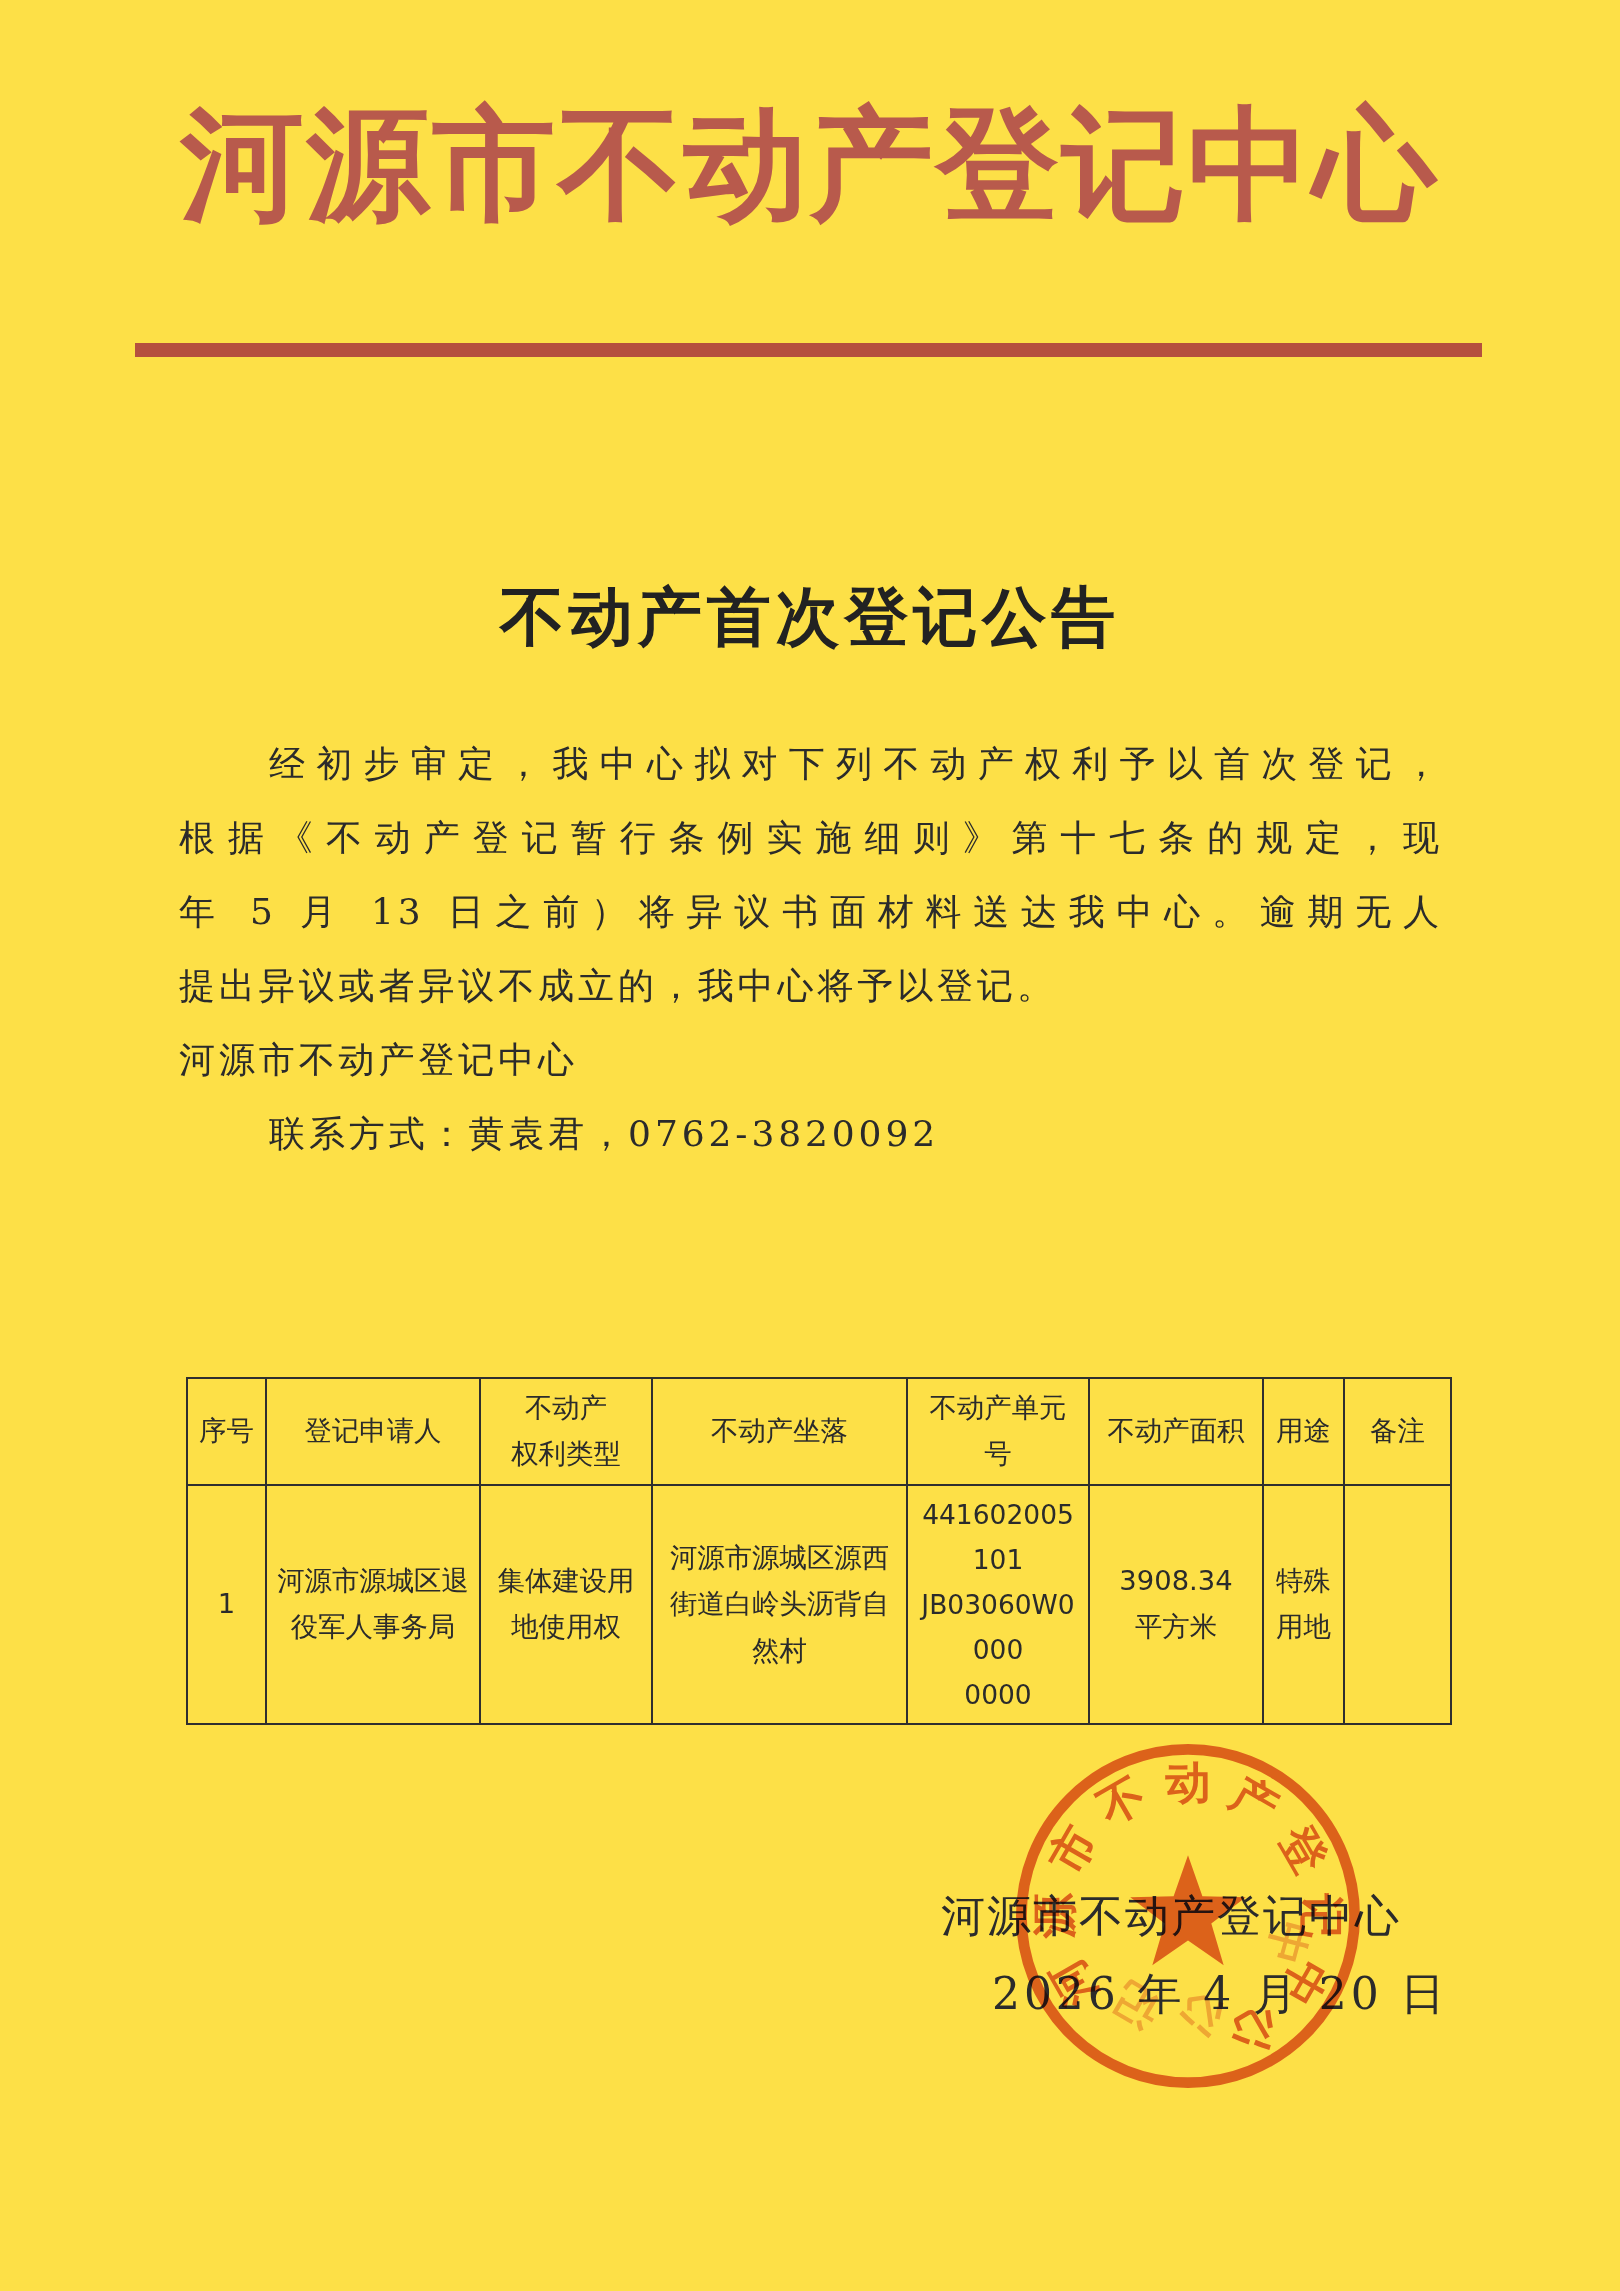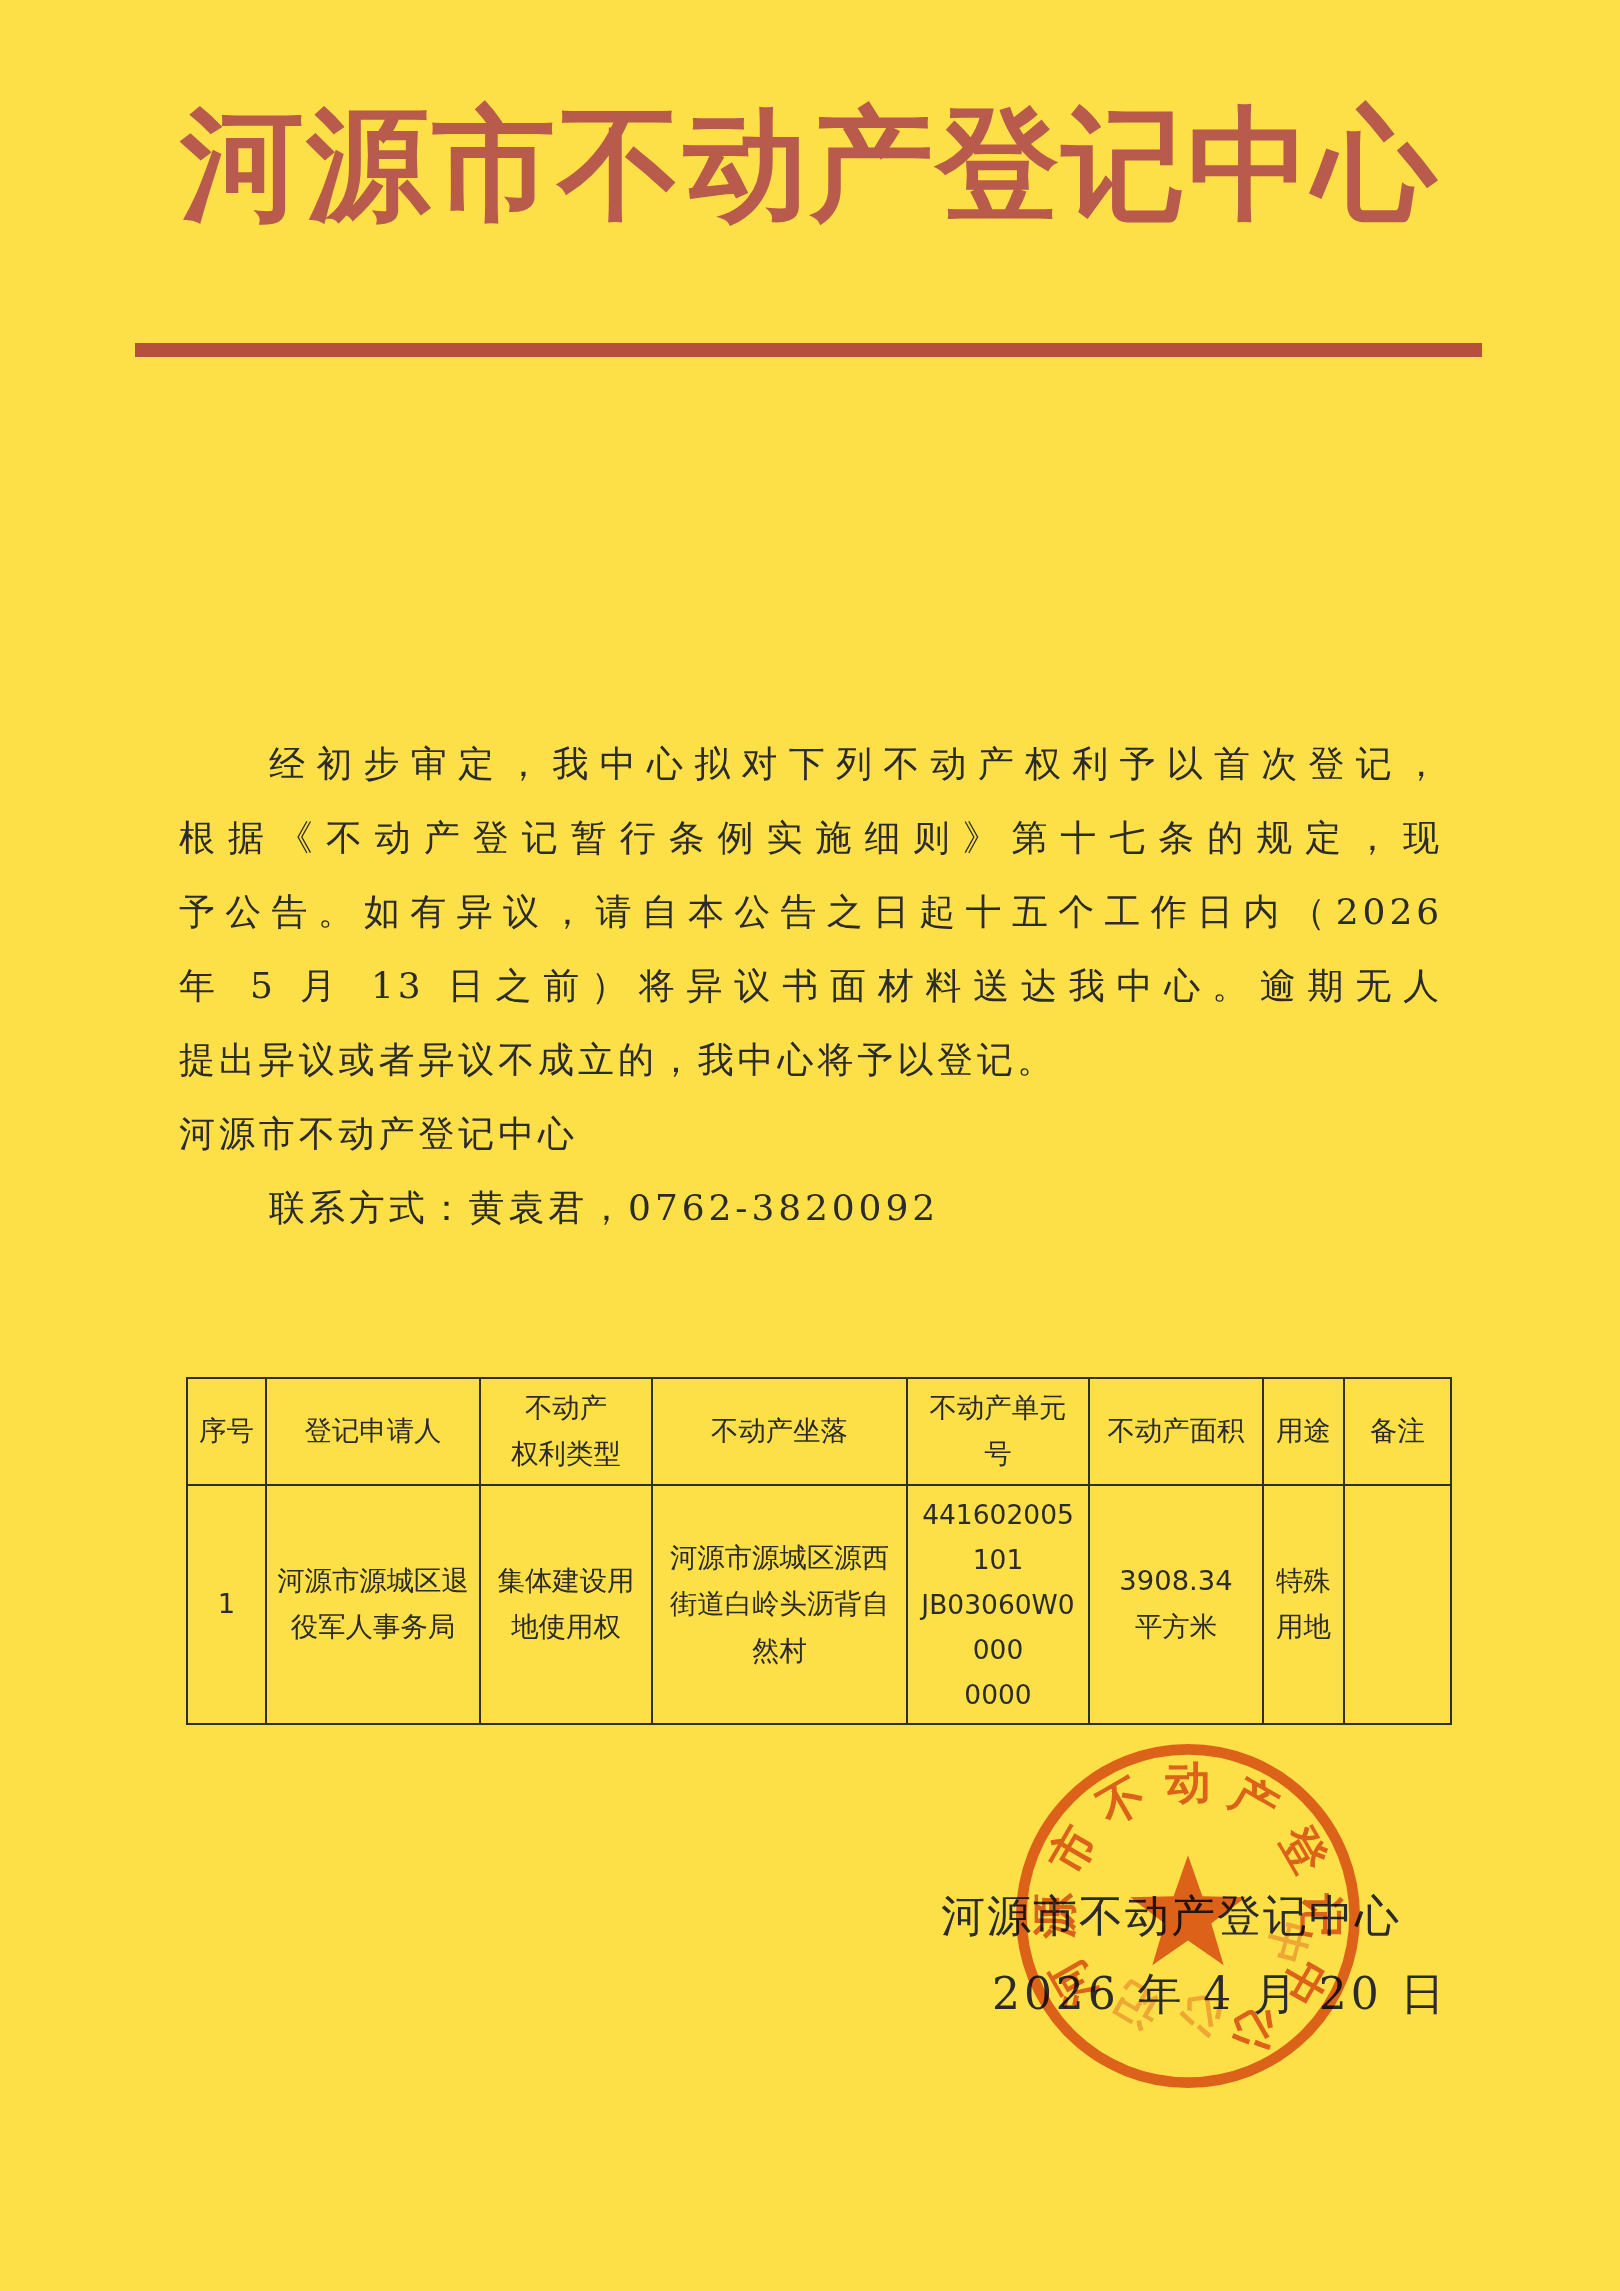--- a/index.html
+++ b/index.html
@@ -96,25 +96,25 @@
 </head>
 <body>
 
 <div class="page">
 
   <div class="letterhead">河源市不动产登记中心</div>
 
   <div class="red-rule"></div>
 
 
+  <div class="notice-title">不动产首次登记公告</div>
 
   <div class="body-block">
     <div class="body-line indent stretch">经初步审定，我中心拟对下列不动产权利予以首次登记，</div>
     <div class="body-line stretch">根据《不动产登记暂行条例实施细则》第十七条的规定，现</div>
-    <div class="body-line stretch">予公告。如有异议，请自本公告之日起十五个工作日内（2026</div>
     <div class="body-line stretch">年 5 月 13 日之前）将异议书面材料送达我中心。逾期无人</div>
     <div class="body-line">提出异议或者异议不成立的，我中心将予以登记。</div>
     <div class="body-line">河源市不动产登记中心</div>
     <div class="body-line indent">联系方式：黄袁君，0762-3820092</div>
   </div>
 
   <table class="announcement">
     <colgroup>
       <col style="width:79px">
         <col style="width:214px">

